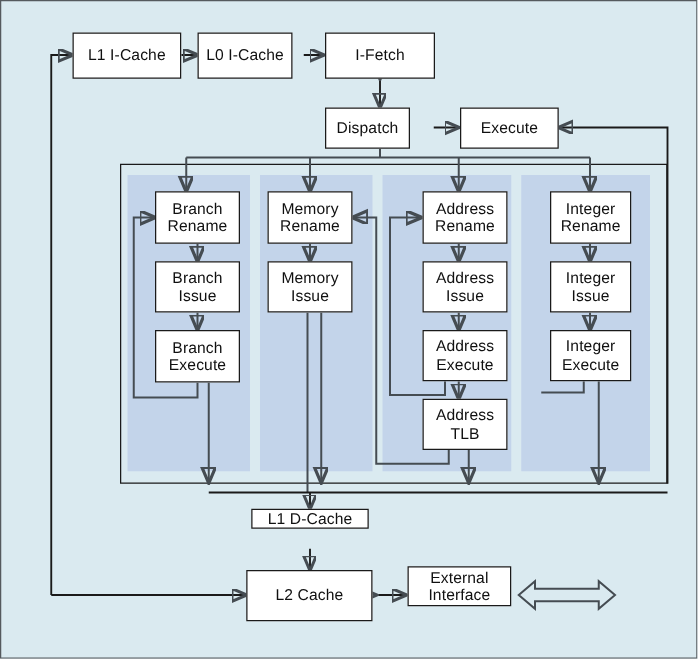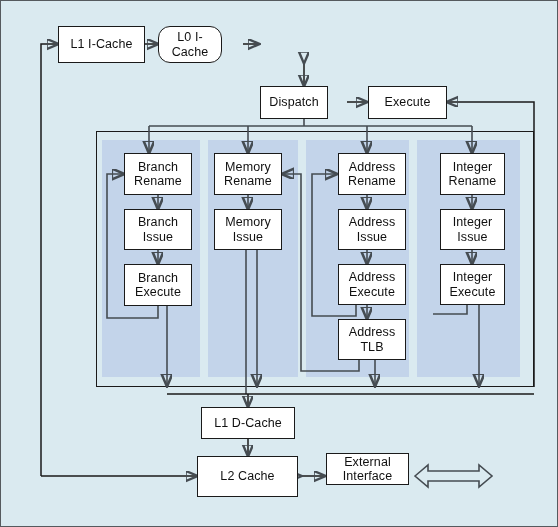--- a/index.html
+++ b/index.html
@@ -145,24 +145,27 @@
 
     <line class="dark" x1="300" y1="475" x2="324" y2="475" marker-end="url(#ah)" marker-start="url(#ah)"></line>
 
     <path class="bigarrow" d="M414,475 L427,464 L427,470 L478,470 L478,464 L491,475 L478,486 L478,480 L427,480 L427,486 Z"></path>
   </svg>
 
   <div class="node" style="left:57px; top:25px; width:87px; height:37px;">
     <span>L1 I-Cache</span>
   </div>
 
-  <div class="node" style="left:157px; top:25px; width:64px; height:37px;border-radius:12px;">
+  <div class="node" style="left:157px; top:25px; width:76px; height:37px;">
     <span>L0 I-Cache</span>
   </div>
 
+  <div class="node" style="left:259px; top:25px; width:88px; height:37px;">
+    <span>I-Fetch</span>
+  </div>
 
   <div class="node" style="left:259px; top:85px; width:68px; height:33px;">
     <span>Dispatch</span>
   </div>
 
   <div class="node" style="left:367px; top:85px; width:79px; height:33px;">
     <span>Execute</span>
   </div>
 
   <div class="node" style="left:123px; top:152px; width:68px; height:42px;">
@@ -234,21 +237,21 @@
       <span>Issue</span>
     </div>
   </div>
   <div class="node" style="left:439px; top:263px; width:65px; height:41px;">
     <div>
       <span>Integer</span>
       <span>Execute</span>
     </div>
   </div>
 
-  <div class="node" style="left:200px; top:406px; width:94px; height:32px;">
+  <div class="node" style="left:200px; top:406px; width:94px; height:16px;">
     <span>L1 D-Cache</span>
   </div>
 
   <div class="node" style="left:196px; top:455px; width:101px; height:41px;">
     <span>L2 Cache</span>
   </div>
 
   <div class="node" style="left:325px; top:452px; width:83px; height:32px;">
     <div>
       <span>External</span>

